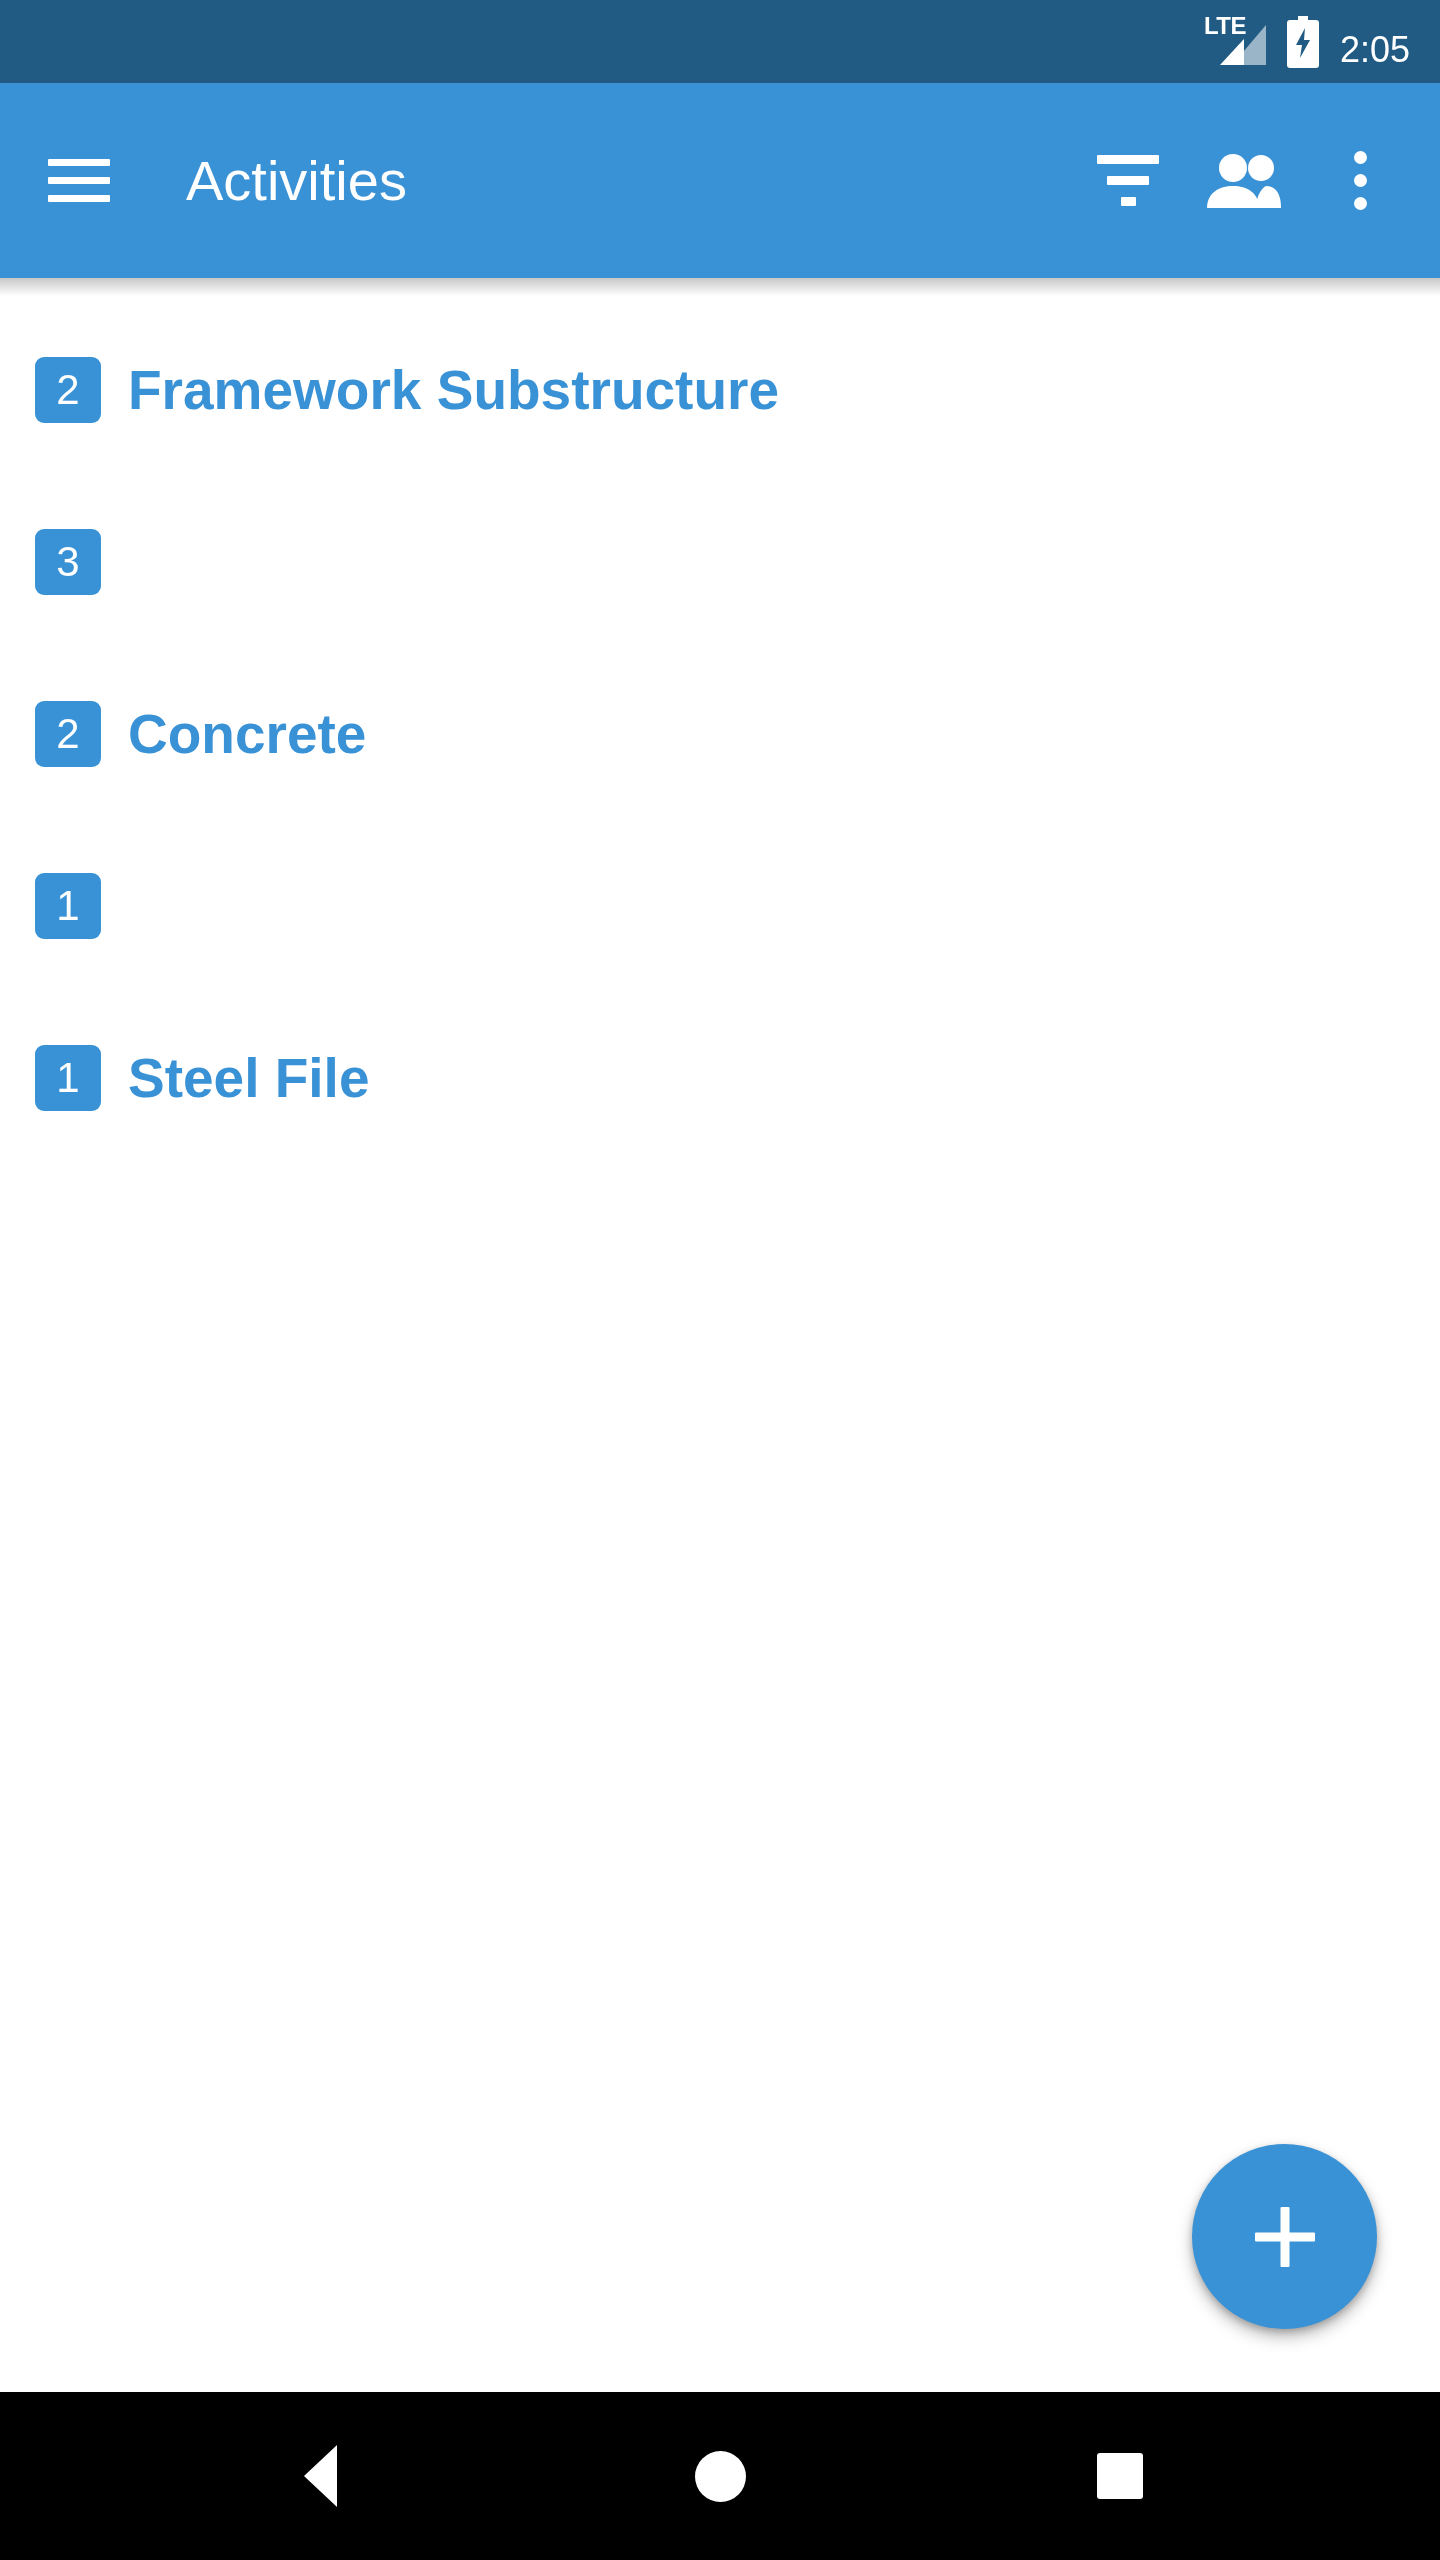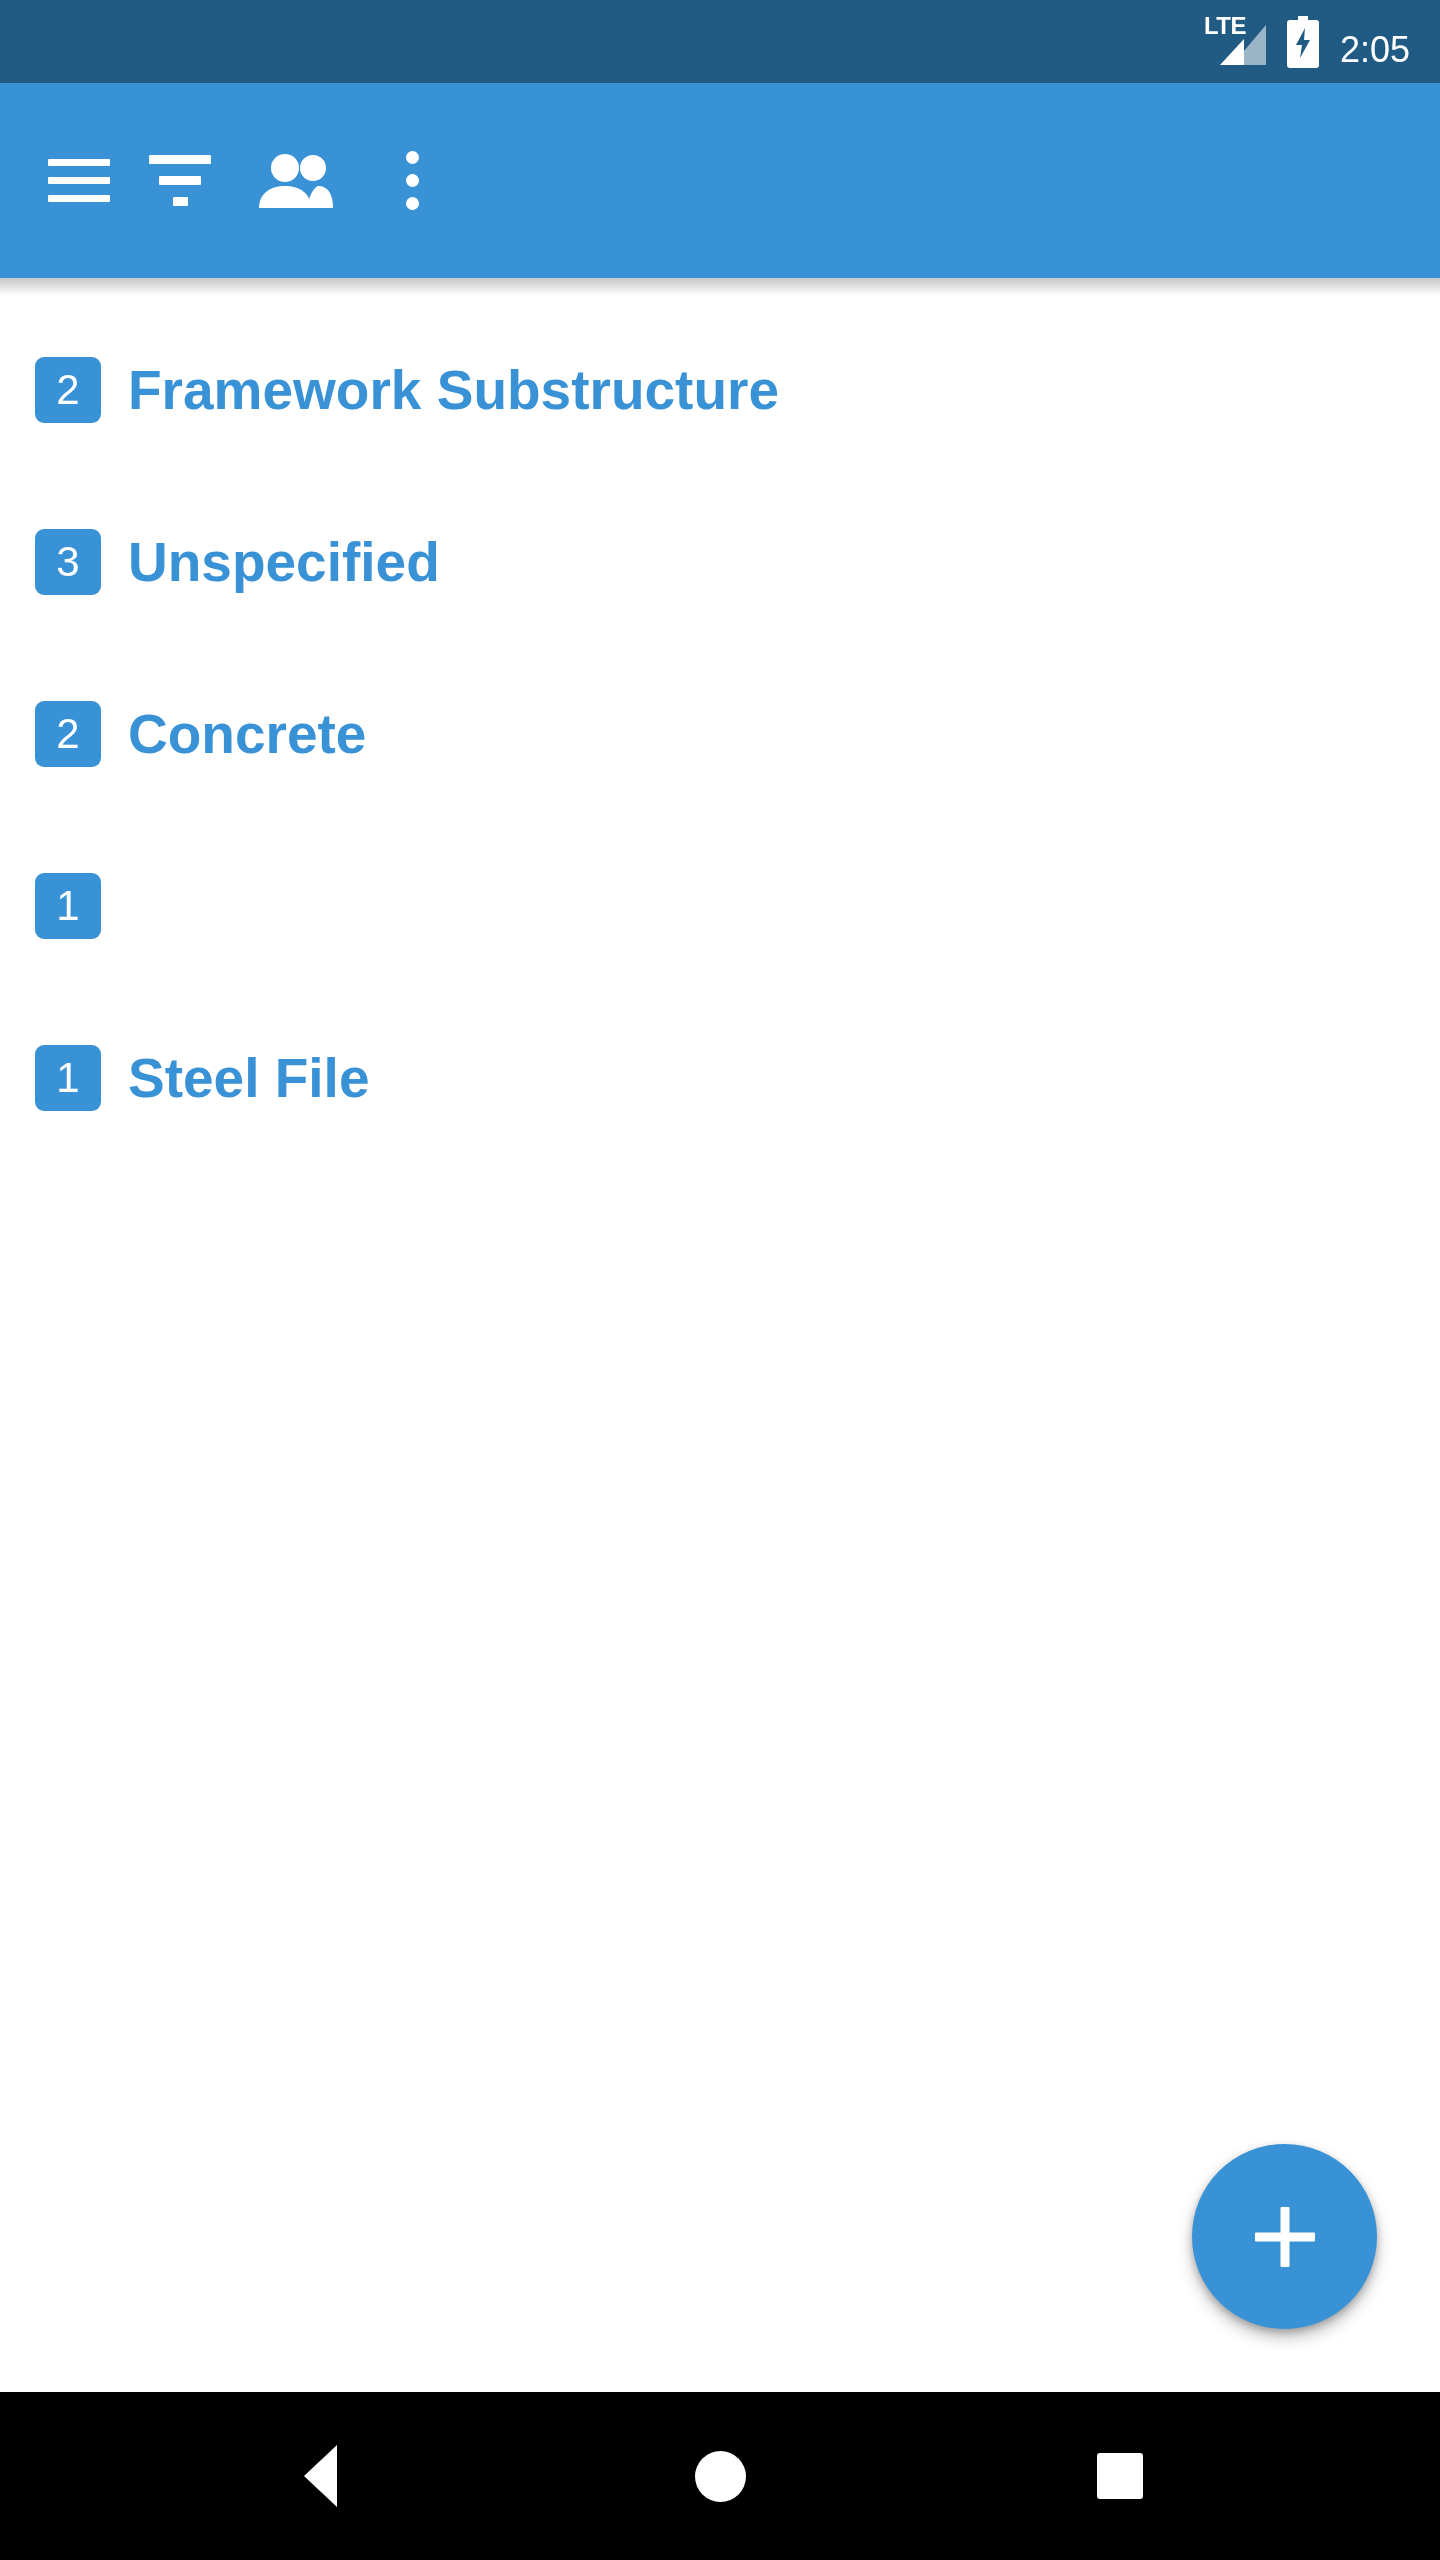--- a/index.html
+++ b/index.html
@@ -319,20 +319,21 @@
   </div>
 
   <div class="app-bar">
 
     <div class="menu-btn">
       <span></span>
       <span></span>
       <span></span>
     </div>
 
+    <div class="app-title">Activities</div>
 
     <div class="bar-actions">
 
       <div class="icon-btn">
         <span class="filter-icon">
           <i></i>
           <i></i>
           <i></i>
         </span>
       </div>
@@ -360,21 +361,20 @@
   <div class="content">
     <div class="list">
 
       <div class="list-item">
         <span class="badge">2</span>
         <span class="item-label">Framework Substructure</span>
       </div>
 
       <div class="list-item">
         <span class="badge">3</span>
-        <span class="item-label">Unspecified</span>
       </div>
 
       <div class="list-item">
         <span class="badge">2</span>
         <span class="item-label">Concrete</span>
       </div>
 
       <div class="list-item">
         <span class="badge">1</span>
       </div>

